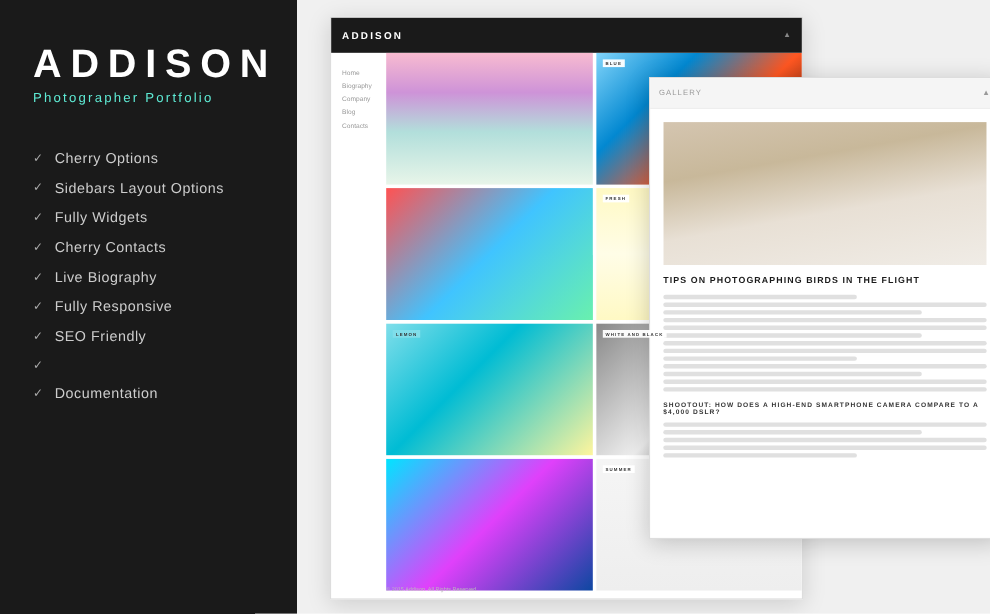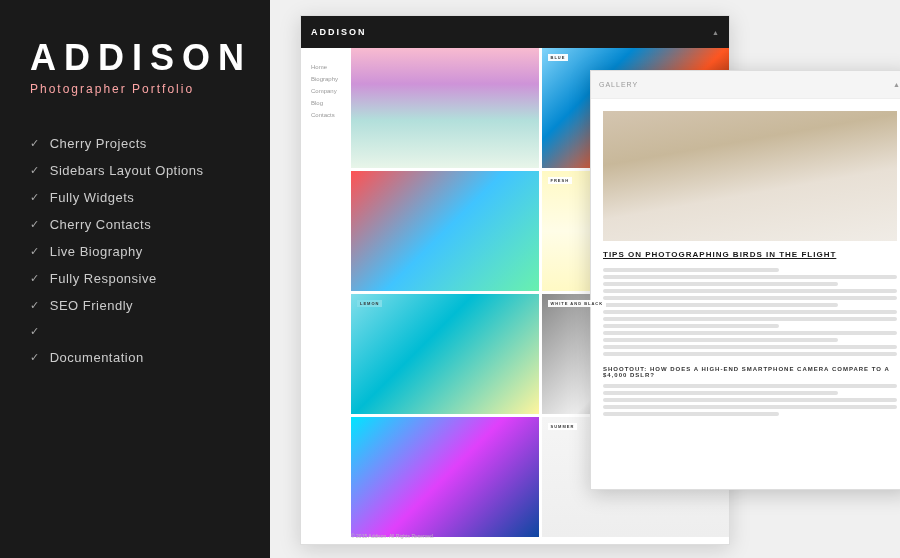--- a/index.html
+++ b/index.html
@@ -28,21 +28,21 @@
       font-weight: 900;
       letter-spacing: 8px;
       text-transform: uppercase;
       color: white;
       line-height: 1;
       margin-bottom: 6px;
     }
 
     .brand-subtitle {
       font-size: 12px;
-      color: #fca5a5;
+      color: #5eead4;
       letter-spacing: 2px;
       margin-bottom: 40px;
     }
 
     .features-list {
       list-style: none;
       display: flex;
       flex-direction: column;
       gap: 12px;
     }
@@ -200,21 +200,20 @@
     }
 
     .blog-title {
       font-size: 8px;
       font-weight: bold;
       color: #1a1a1a;
       text-transform: uppercase;
       letter-spacing: 1px;
       margin-bottom: 8px;
       line-height: 1.4;
-      text-decoration: underline;
     }
 
     .blog-text-lines {
       display: flex;
       flex-direction: column;
       gap: 3px;
     }
 
     .blog-text-line {
       height: 4px;
@@ -270,21 +269,21 @@
 </head>
 <body>
 
 <div class="left-panel">
   <h1 class="brand-title">ADDISON</h1>
   <p class="brand-subtitle">Photographer Portfolio</p>
 
   <ul class="features-list">
     <li>
       <span class="check-icon">✓</span>
-      <span>Cherry Projects</span>
+      <span>Cherry Options</span>
     </li>
     <li>
       <span class="check-icon">✓</span>
       <span>Sidebars Layout Options</span>
     </li>
     <li>
       <span class="check-icon">✓</span>
       <span>Fully Widgets</span>
     </li>
     <li>

